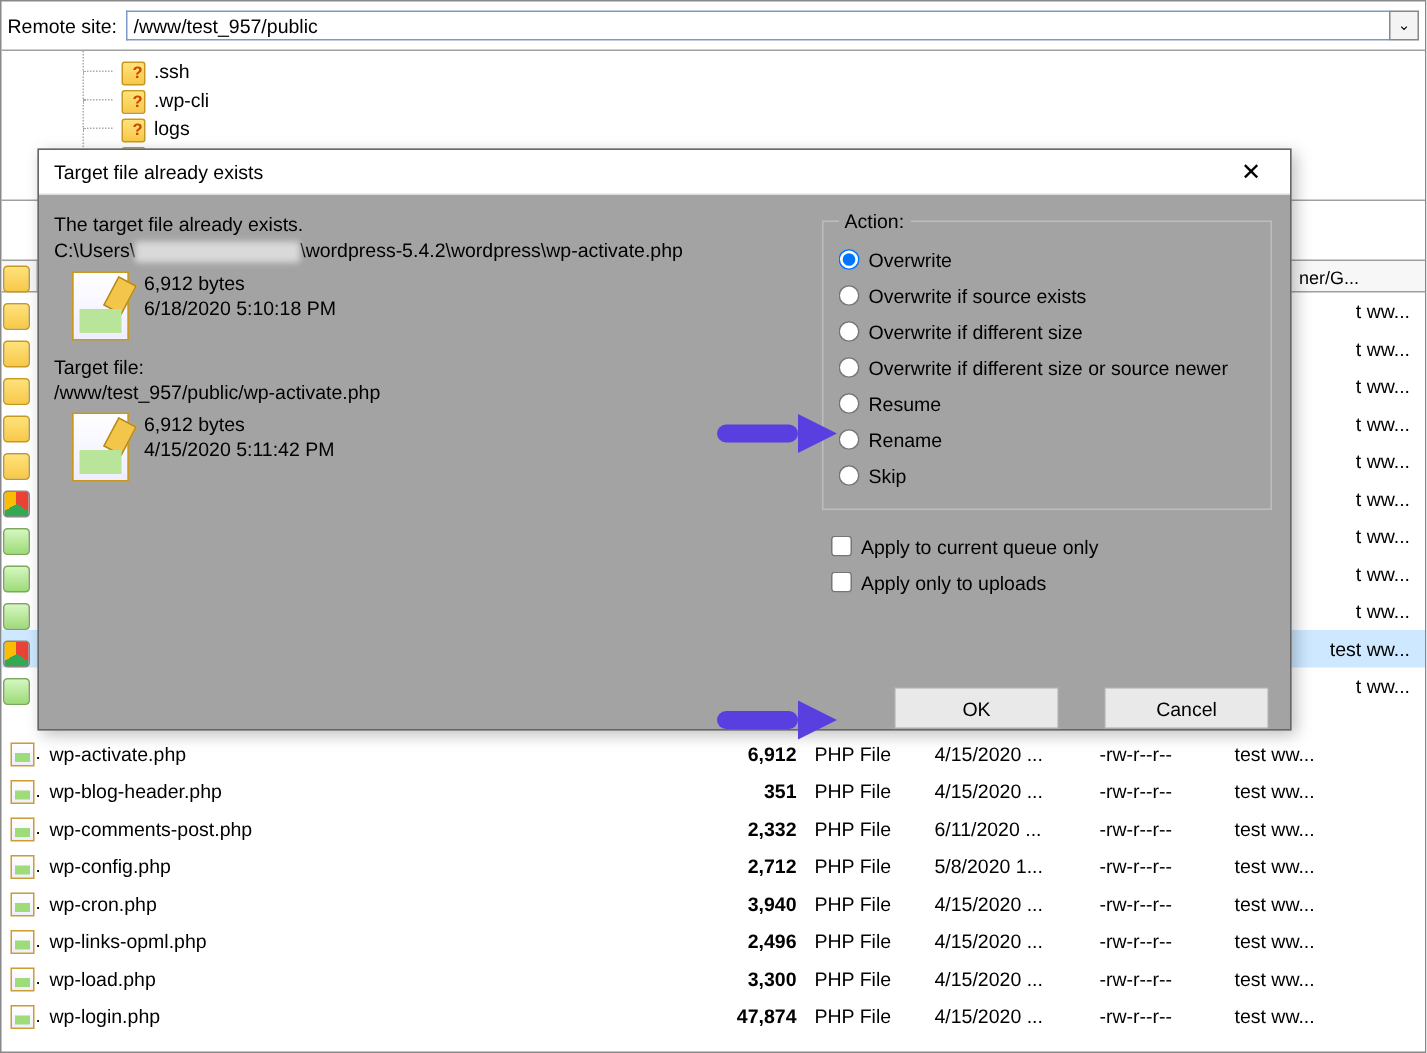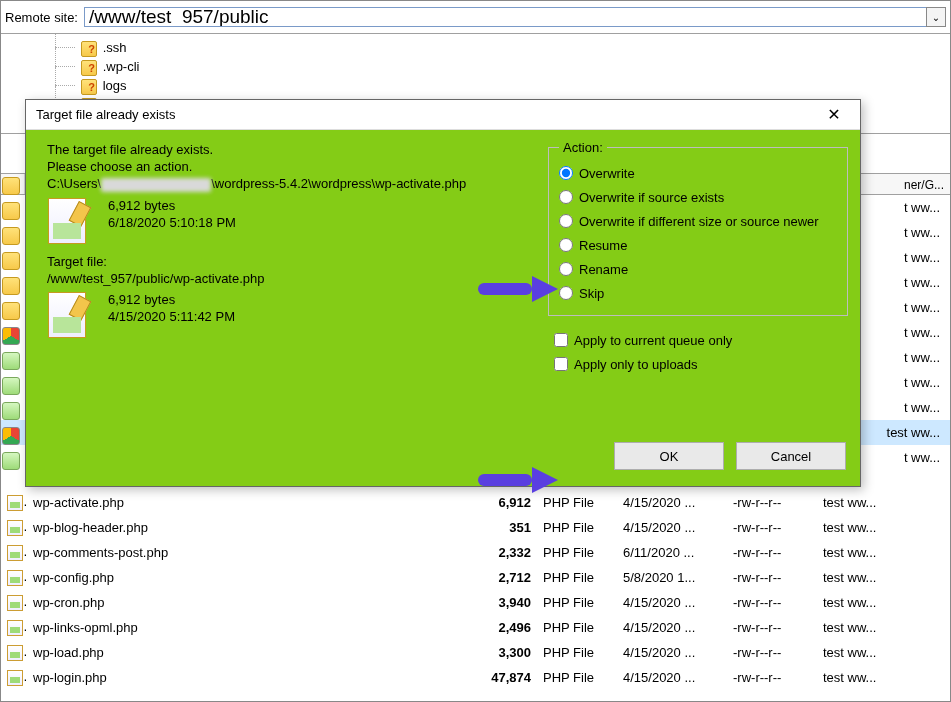--- a/index.html
+++ b/index.html
@@ -2,21 +2,21 @@
 <html><head>
 <meta charset="utf-8">
 <style>
   * { box-sizing: border-box; }
   html, body { margin: 0; padding: 0; font-family: "Segoe UI", Tahoma, sans-serif; font-size: 13px; color: #000; background: #fff; }
   .app { width: 951px; height: 702px; position: relative; overflow: hidden; border: 1px solid #888; }
 
   
   .remote-bar { display: flex; align-items: center; border-bottom: 1px solid #a0a0a0; height: 24px; padding: 16px 4px; }
   .remote-bar .label { margin-right: 6px; }
-  .remote-bar .path-input { flex: 1; border: 1px solid #7a9ac8; border-right: none; height: 20px; padding: 0 4px; font-size: 19px; }
+  .remote-bar .path-input { flex: 1; border: 1px solid #7a9ac8; border-right: none; height: 20px; padding: 0 4px; font-size: 13px; }
   .remote-bar .dropdown { width: 20px; height: 20px; border: 1px solid #888; display: flex; align-items: center; justify-content: center; font-size: 10px; background: #f4f4f4; }
 
   
   .tree { padding: 4px 10px; border-bottom: 1px solid #a0a0a0; height: 100px; overflow: hidden; }
   .tree-list { margin: 0; padding: 0 0 0 70px; list-style: none; }
   .tree-item { position: relative; height: 19px; line-height: 19px; }
   .tree-item::before { content:""; position:absolute; left:-26px; top:9px; width:20px; border-top:1px dotted #aaa; }
   .tree-item::after  { content:""; position:absolute; left:-26px; top:-9px; height:18px; border-left:1px dotted #aaa; }
   .tree-icon { display:inline-block; width:16px; height:16px; vertical-align:middle; margin-right:2px;
                background: linear-gradient(#ffe27a,#f7c94a); border:1px solid #c69a20; border-radius:2px; position:relative; }
@@ -43,51 +43,51 @@
   .col-owner { }
   .filelist .file-icon { display:inline-block; width:16px; height:16px;
     background: linear-gradient(#fff,#eef); border:1px solid #cc9d33; position:relative; vertical-align:middle;}
   .filelist .file-icon::after { content:""; position:absolute; left:2px; bottom:2px; right:2px; height:6px; background:#9edb79; }
 
   
   .cols-header { position:absolute; left:0; right:0; top:172px; height:22px; border-top:1px solid #a0a0a0; border-bottom:1px solid #a0a0a0;
                  background:#f7f7f7; font-size:12px; }
   .cols-header .cell { position:absolute; top:0; height:100%; line-height:22px; padding:0 6px; border-right:1px solid #d0d0d0; }
   .cols-header .c-fi { left:0; width:24px; }
-  .cols-header .c-own{ right:0; width:90px; border-right:none;text-align:right; }
+  .cols-header .c-own{ right:0; width:90px; border-right:none; }
 
   
   .bg-rows { position:absolute; left:0; right:0; top:194px; bottom:213px; }
   .bg-rows .row { height:25px; line-height:25px; padding-right:10px; text-align:right; }
   .bg-rows .row.sel { background:#cde8ff; }
 
   
   .modal { position:absolute; left:24px; top:98px; width:836px; height:388px;
-           border:1px solid #666; background:#84cc16; box-shadow: 3px 3px 10px rgba(0,0,0,.25); display:flex; flex-direction:column;justify-content:space-between; }
+           border:1px solid #666; background:#a3a3a3; box-shadow: 3px 3px 10px rgba(0,0,0,.25); display:flex; flex-direction:column;justify-content:space-between; }
   .modal .titlebar { height:30px; display:flex; align-items:center; padding:0 6px 0 10px; background:#fff; border-bottom:1px solid #ddd;}
   .modal .titlebar .title { flex:1; font-size:13px; }
   .modal .titlebar .close { width:40px; height:28px; display:flex; align-items:center; justify-content:center; font-size:16px; }
   .modal .body { flex:1; display:flex; padding: 10px 12px 0 10px; gap: 8px; }
   .modal .left { flex: 0 0 504px; }
   .modal .right{ flex: 1; }
-  .modal p { margin: 2px 11px; }
+  .modal p { margin: 2px 0; }
   .modal .section-label { margin-top: 8px; }
   .modal .filebox { display:flex; gap:10px; margin:4px 0 10px 0; }
   .modal .filebox .thumb { width:38px; height:46px; background:linear-gradient(#fff,#eef); border:1px solid #c69a20; position:relative; margin-left:12px; margin-top:2px;}
   .modal .filebox .thumb::after { content:""; position:absolute; left:4px; right:4px; bottom:4px; top:24px; background:#b8e59a; }
   .modal .filebox .thumb .pen { position:absolute; top:4px; right:-2px; width:14px; height:22px; background:#f3c54b; transform:rotate(28deg); border:1px solid #b38a1e;}
-  .modal .filebox .meta p { margin: 2px 12px; }
+  .modal .filebox .meta p { margin: 2px 0; }
   .blurbox { display:inline-block; width:110px; height:14px; background: #d9d9d9; vertical-align:middle;
              filter: blur(2px); border-radius:2px; }
   .modal fieldset { border:1px solid #bdbdbd; padding:6px 10px 10px 10px; margin:0; }
   .modal fieldset legend { padding: 0 4px; }
   .radio-row, .check-row { display:flex; align-items:center; gap:6px; height:24px; }
   .radio-row input, .check-row input { width:14px; height:14px; margin:0; }
   .checks { margin-top:12px; padding-left:6px; }
-  .modal .buttons { display:flex; gap:12px; justify-content:flex-end; padding: 0 14px 16px 0; }
+  .modal .buttons { display:flex; gap:30px; justify-content:flex-end; padding: 0 14px 0 0; }
   .modal .buttons button { width:110px; height:28px; background:#e9e9e9; border:1px solid #adadad; font-size:13px; }
 
   
   .arrow { position:absolute; width:80px; height:26px; pointer-events:none; }
   .arrow .shaft { position:absolute; left:0; top:7px; width:54px; height:12px; background:#5a3fe0; border-radius:6px; }
   .arrow .head  { position:absolute; right:0; top:0; width:0; height:0; border-left:26px solid #5a3fe0;
                   border-top:13px solid transparent; border-bottom:13px solid transparent; }
 </style>
 </head>
 <body>
@@ -148,21 +148,20 @@
   <div class="modal">
     <div class="titlebar">
       <div class="title">Target file already exists</div>
       <div class="close">
         <span>✕</span>
       </div>
     </div>
     <div class="body">
       <div class="left">
         <p>The target file already exists.</p>
-        <p>Please choose an action.</p>
         <p>
           <span>C:\Users\</span><span class="blurbox"></span><span>\wordpress-5.4.2\wordpress\wp-activate.php</span>
         </p>
         <div class="filebox">
           <div class="thumb">
               <div class="pen"></div>
             </div>
           <div class="meta">
             <p>6,912 bytes</p>
             <p>6/18/2020 5:10:18 PM</p>
@@ -187,20 +186,24 @@
           <label class="radio-row">
               <input type="radio" name="act" checked="" style="">
               <span>Overwrite</span>
             </label>
           <label class="radio-row">
               <input type="radio" name="act" style="">
               <span>Overwrite if source exists</span>
             </label>
           <label class="radio-row">
               <input type="radio" name="act" style="">
+              <span>Overwrite if different size</span>
+            </label>
+          <label class="radio-row">
+              <input type="radio" name="act" style="">
               <span>Overwrite if different size or source newer</span>
             </label>
           <label class="radio-row">
               <input type="radio" name="act" style="">
               <span>Resume</span>
             </label>
           <label class="radio-row">
               <input type="radio" name="act" style="">
               <span>Rename</span>
             </label>

